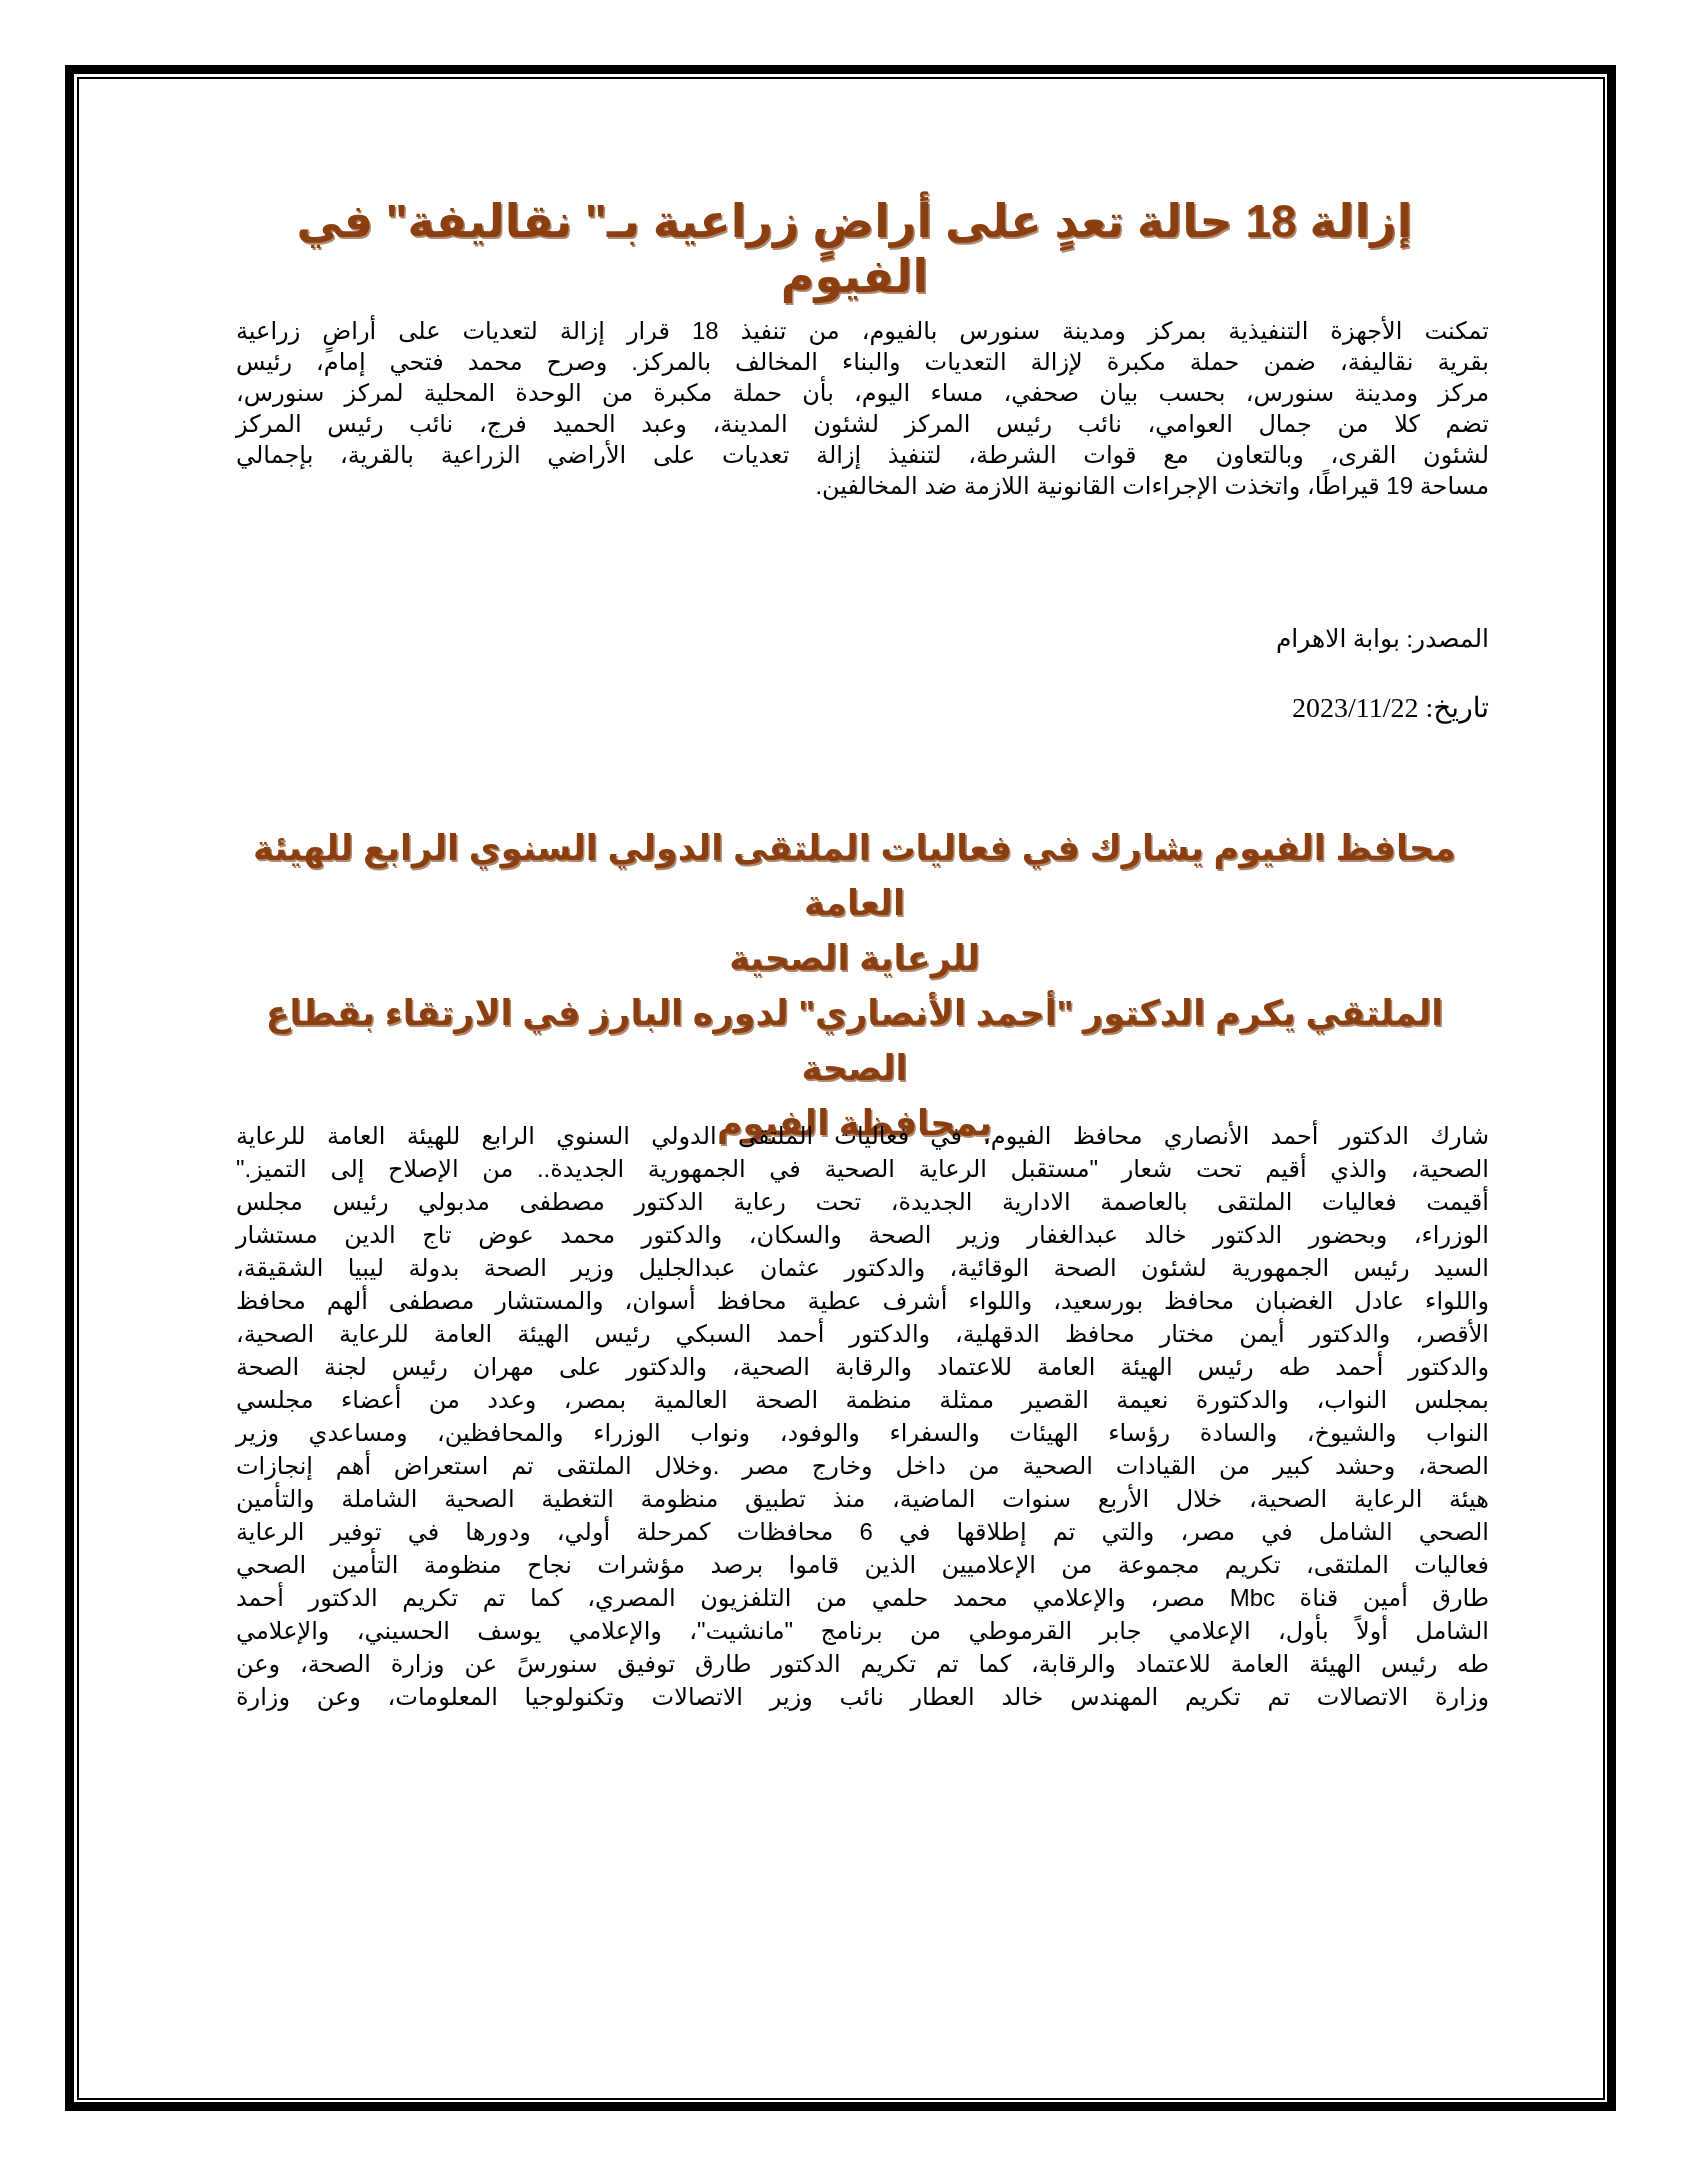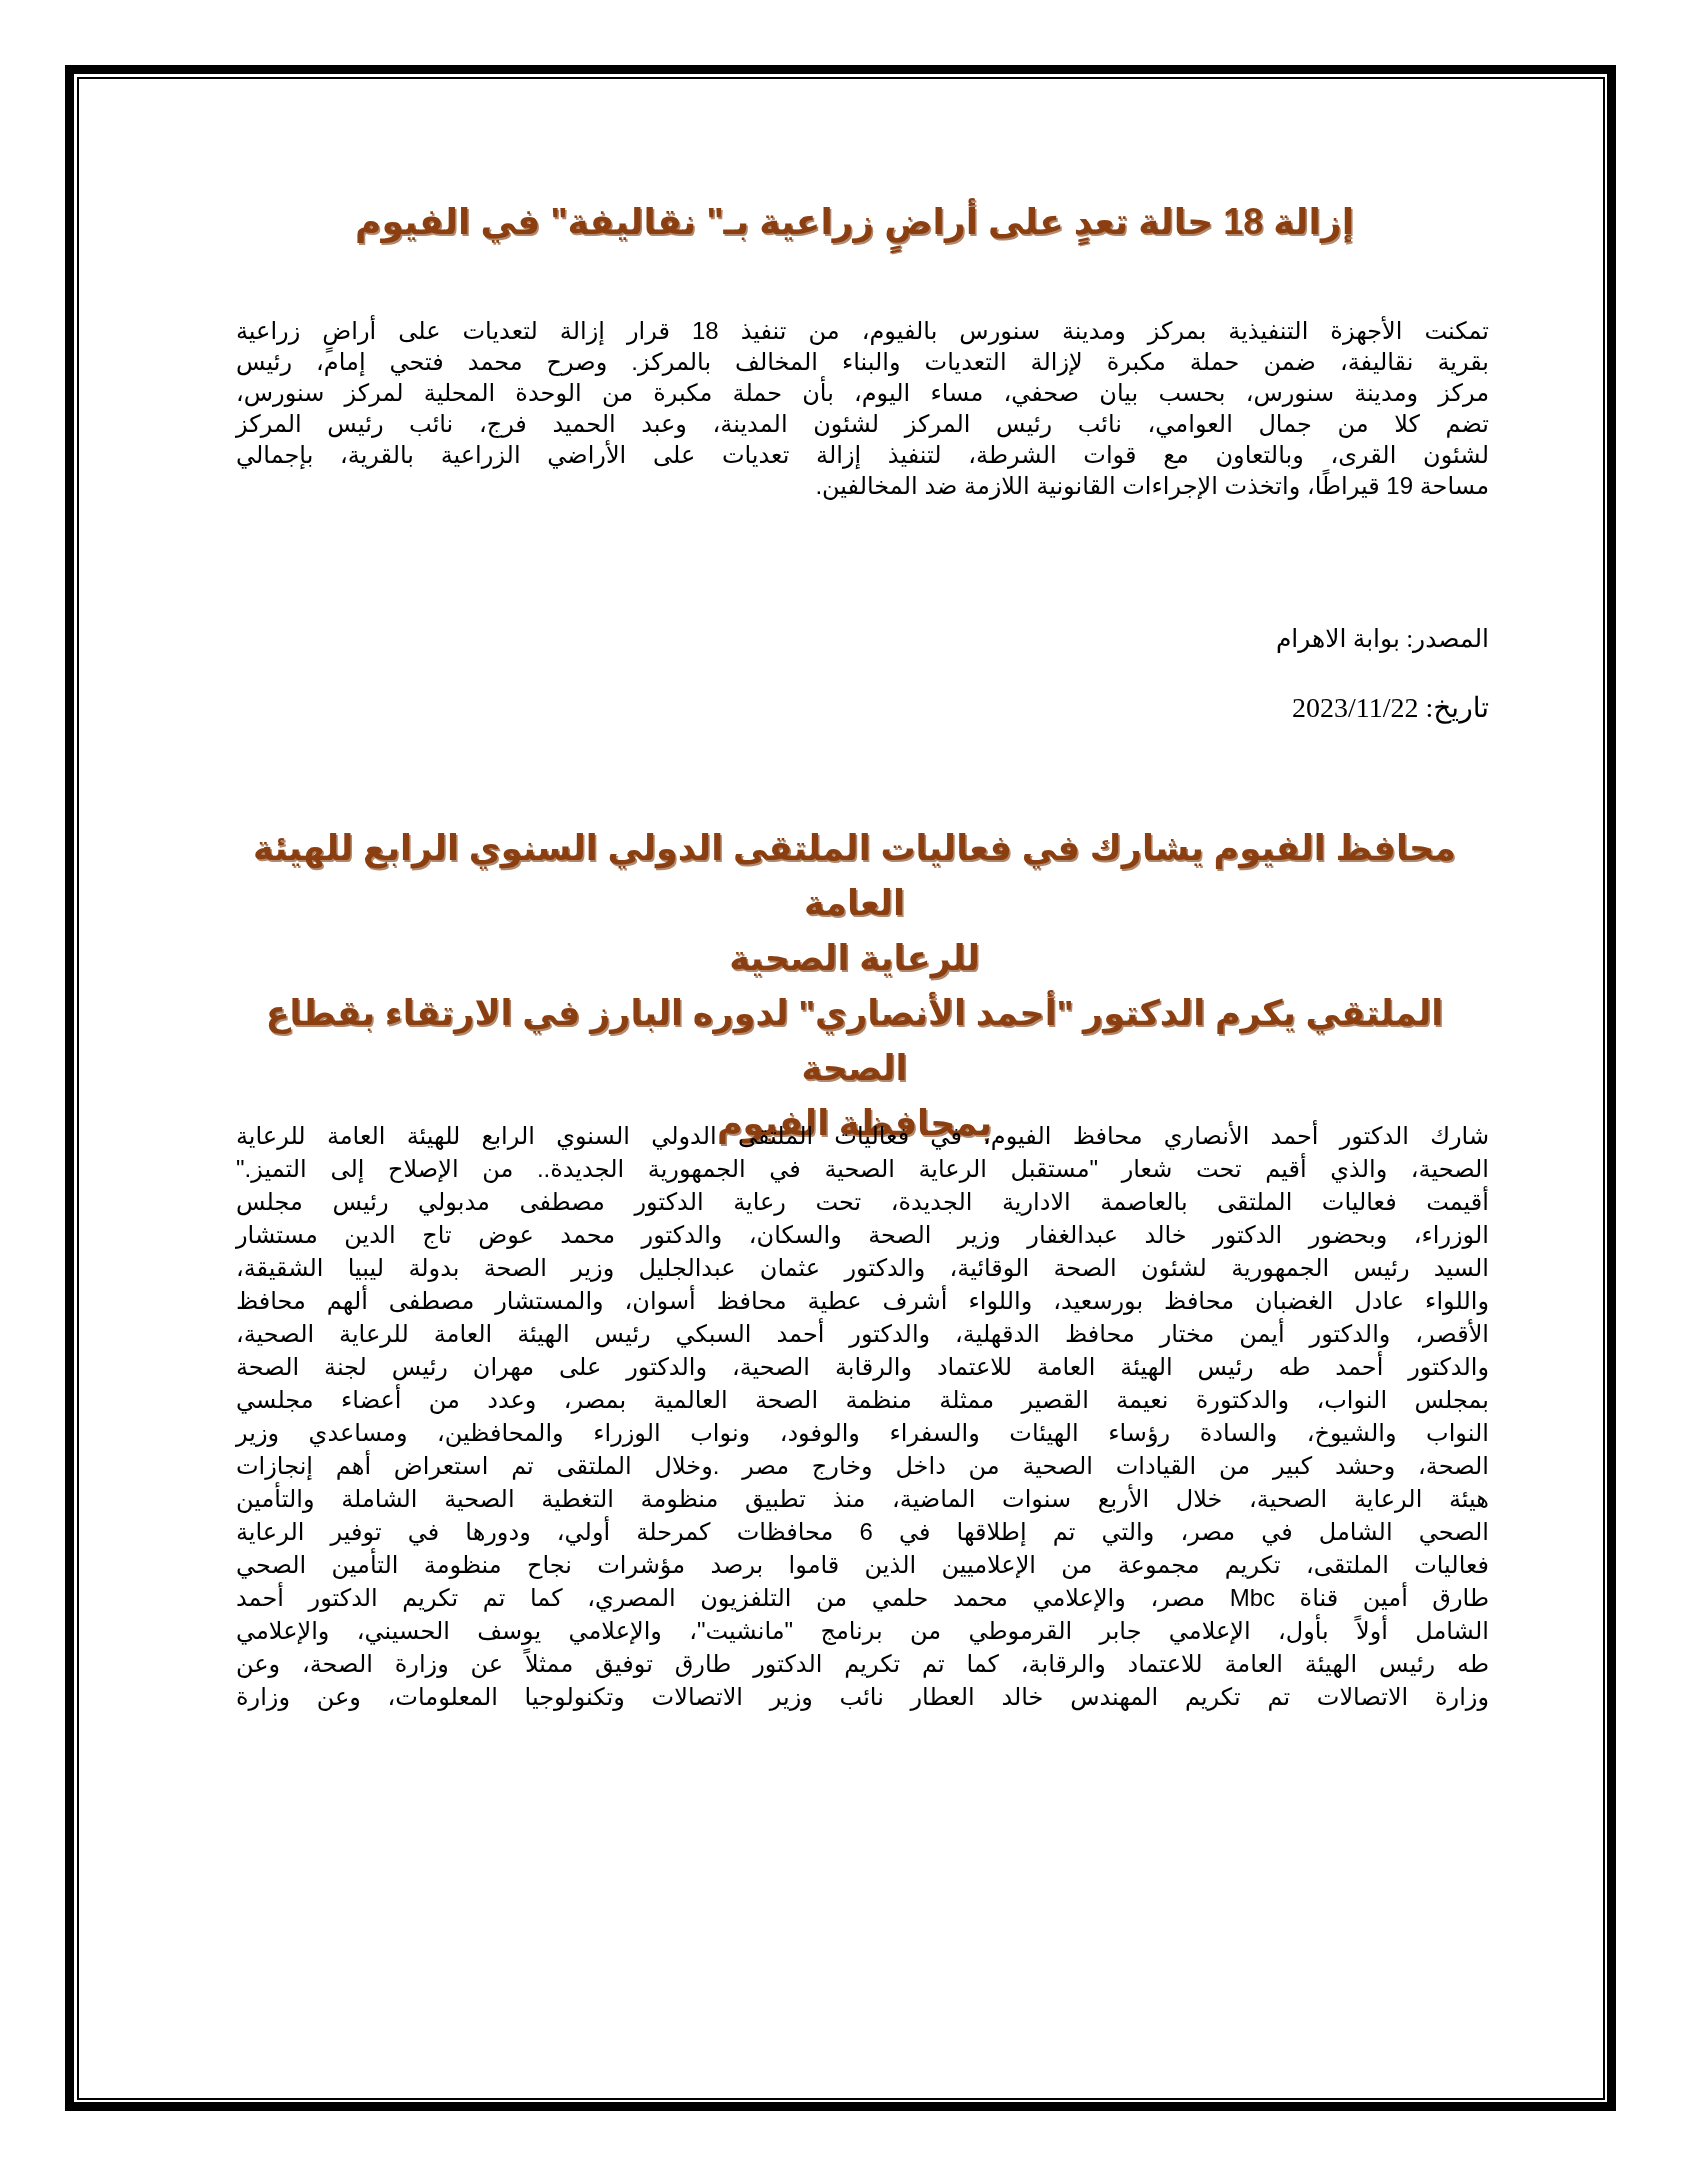--- a/index.html
+++ b/index.html
@@ -47,21 +47,21 @@
     color: #8b3e0f;
     text-align: center;
     text-shadow: 1.5px 1.5px 0 #b08a70;
     margin: 0;
   }
   .title-1 {
     position: absolute;
     top: 194px;
     left: 0;
     right: 0;
-    font-size: 36px;
+    font-size: 46px;
     line-height: 55px;
   }
   .title-2 {
     position: absolute;
     top: 820px;
     left: 0;
     right: 0;
     font-size: 35px;
     line-height: 55px;
   }
@@ -142,18 +142,18 @@
     <span class="line">الأقصر، والدكتور أيمن مختار محافظ الدقهلية، والدكتور أحمد السبكي رئيس الهيئة العامة للرعاية الصحية،</span>
     <span class="line">والدكتور أحمد طه رئيس الهيئة العامة للاعتماد والرقابة الصحية، والدكتور على مهران رئيس لجنة الصحة</span>
     <span class="line">بمجلس النواب، والدكتورة نعيمة القصير ممثلة منظمة الصحة العالمية بمصر، وعدد من أعضاء مجلسي</span>
     <span class="line">النواب والشيوخ، والسادة رؤساء الهيئات والسفراء والوفود، ونواب الوزراء والمحافظين، ومساعدي وزير</span>
     <span class="line">الصحة، وحشد كبير من القيادات الصحية من داخل وخارج مصر .وخلال الملتقى تم استعراض أهم إنجازات</span>
     <span class="line">هيئة الرعاية الصحية، خلال الأربع سنوات الماضية، منذ تطبيق منظومة التغطية الصحية الشاملة والتأمين</span>
     <span class="line">الصحي الشامل في مصر، والتي تم إطلاقها في 6 محافظات كمرحلة أولي، ودورها في توفير الرعاية</span>
     <span class="line">فعاليات الملتقى، تكريم مجموعة من الإعلاميين الذين قاموا برصد مؤشرات نجاح منظومة التأمين الصحي</span>
     <span class="line">طارق أمين قناة Mbc مصر، والإعلامي محمد حلمي من التلفزيون المصري، كما تم تكريم الدكتور أحمد</span>
     <span class="line">الشامل أولاً بأول، الإعلامي جابر القرموطي من برنامج "مانشيت"، والإعلامي يوسف الحسيني، والإعلامي</span>
-    <span class="line">طه رئيس الهيئة العامة للاعتماد والرقابة، كما تم تكريم الدكتور طارق توفيق ممثلاً عن وزارة الصحة، وعن</span>
+    <span class="line">طه رئيس الهيئة العامة للاعتماد والرقابة، كما تم تكريم الدكتور طارق توفيق سنورسً عن وزارة الصحة، وعن</span>
     <span class="line">وزارة الاتصالات تم تكريم المهندس خالد العطار نائب وزير الاتصالات وتكنولوجيا المعلومات، وعن وزارة</span>
   </div>
 
 </div>
 
 
 </body></html>

